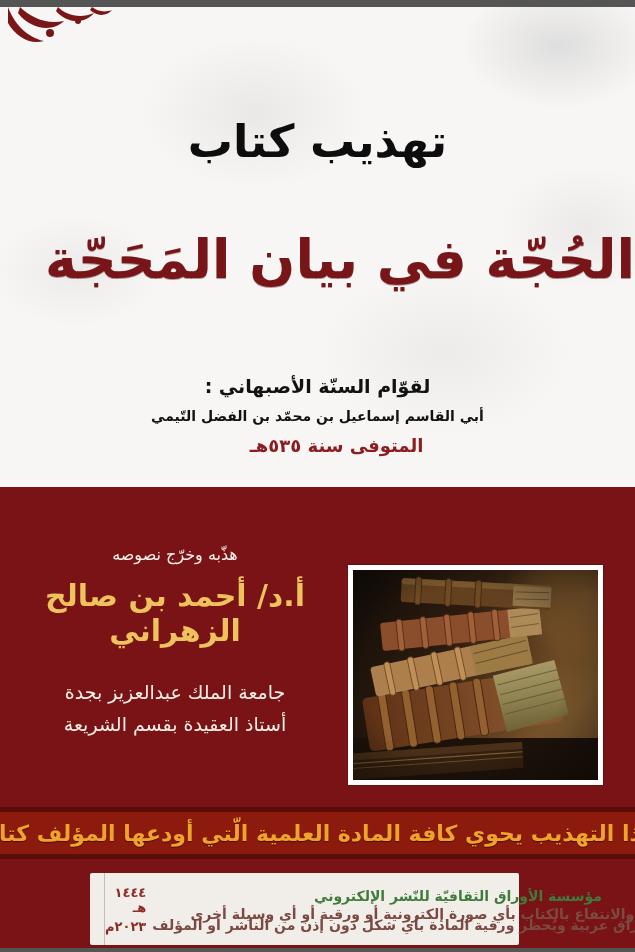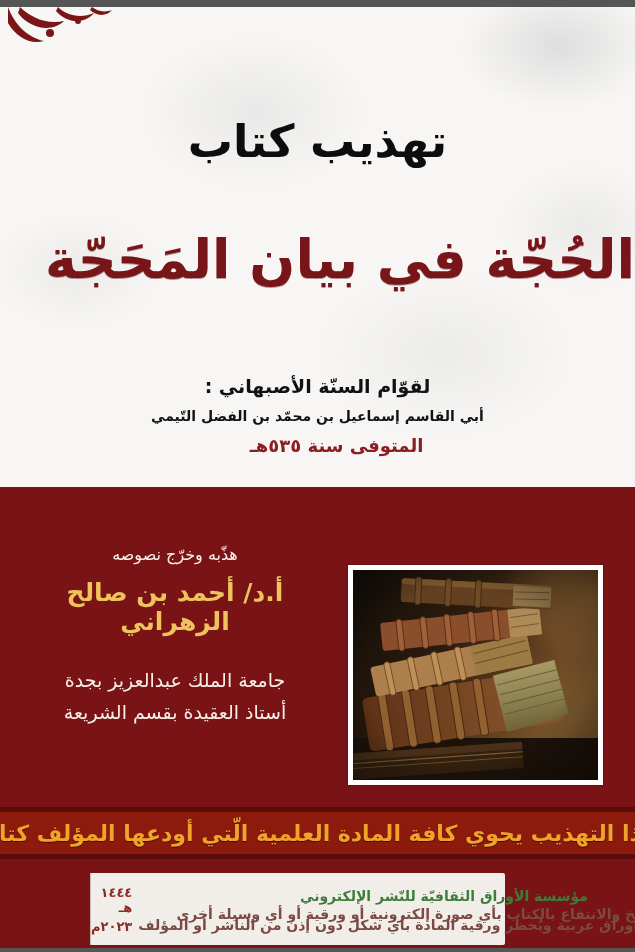--- a/index.html
+++ b/index.html
@@ -45,21 +45,21 @@
   .author-block .line3{font-size:18px;line-height:30px;color:#8b1e22;padding-left:38px;}
   
   #red-section{
     position:absolute;left:0;top:480px;width:635px;height:472px;
     background:#7a1315;
   }
   .editor-block{
     position:absolute;left:10px;top:58px;width:330px;text-align:center;
   }
   .editor-intro{font-size:16px;color:#f8f3ec;margin-bottom:14px;}
-  .editor-name{font-size:25px;font-weight:bold;color:#eec25c;margin-bottom:28px;}
+  .editor-name{font-size:30px;font-weight:bold;color:#eec25c;margin-bottom:28px;}
   .editor-title{font-size:19px;color:#f6f0e8;line-height:32px;}
   
   #books-photo-frame{
     position:absolute;left:348px;top:78px;width:255px;height:220px;
     background:#fff;padding:0;box-shadow:0 0 0 1px rgba(0,0,0,.15);
   }
   #books-photo-frame svg{position:absolute;left:5px;top:5px;}
   
   #banner{
     position:absolute;left:0;top:800px;width:635px;height:52px;
@@ -71,21 +71,21 @@
   }
   .banner-text{
     font-size:22px;font-weight:bold;color:#efa32b;
     text-shadow:0 1px 1px rgba(40,5,0,.6);
     white-space:nowrap;
   }
   
   #footer-box{
     position:absolute;left:90px;top:866px;width:415px;height:72px;
     background:#f1eeea;border-radius:2px;
-    display:flex;flex-direction:row-reverse;align-items:stretch;
+    display:flex;flex-direction:row-reverse;align-items:stretch;padding-left:14px;
   }
   .dates-cell{
     width:70px;display:flex;flex-direction:column;justify-content:center;
     align-items:center;gap:4px;
     border-left:1px solid #c6bcb2;
   }
   .date-line{font-size:13px;font-weight:bold;color:#8c2a24;}
   .publisher-cell{
     flex:1;display:flex;flex-direction:column;justify-content:center;
     align-items:center;padding:0 6px;

